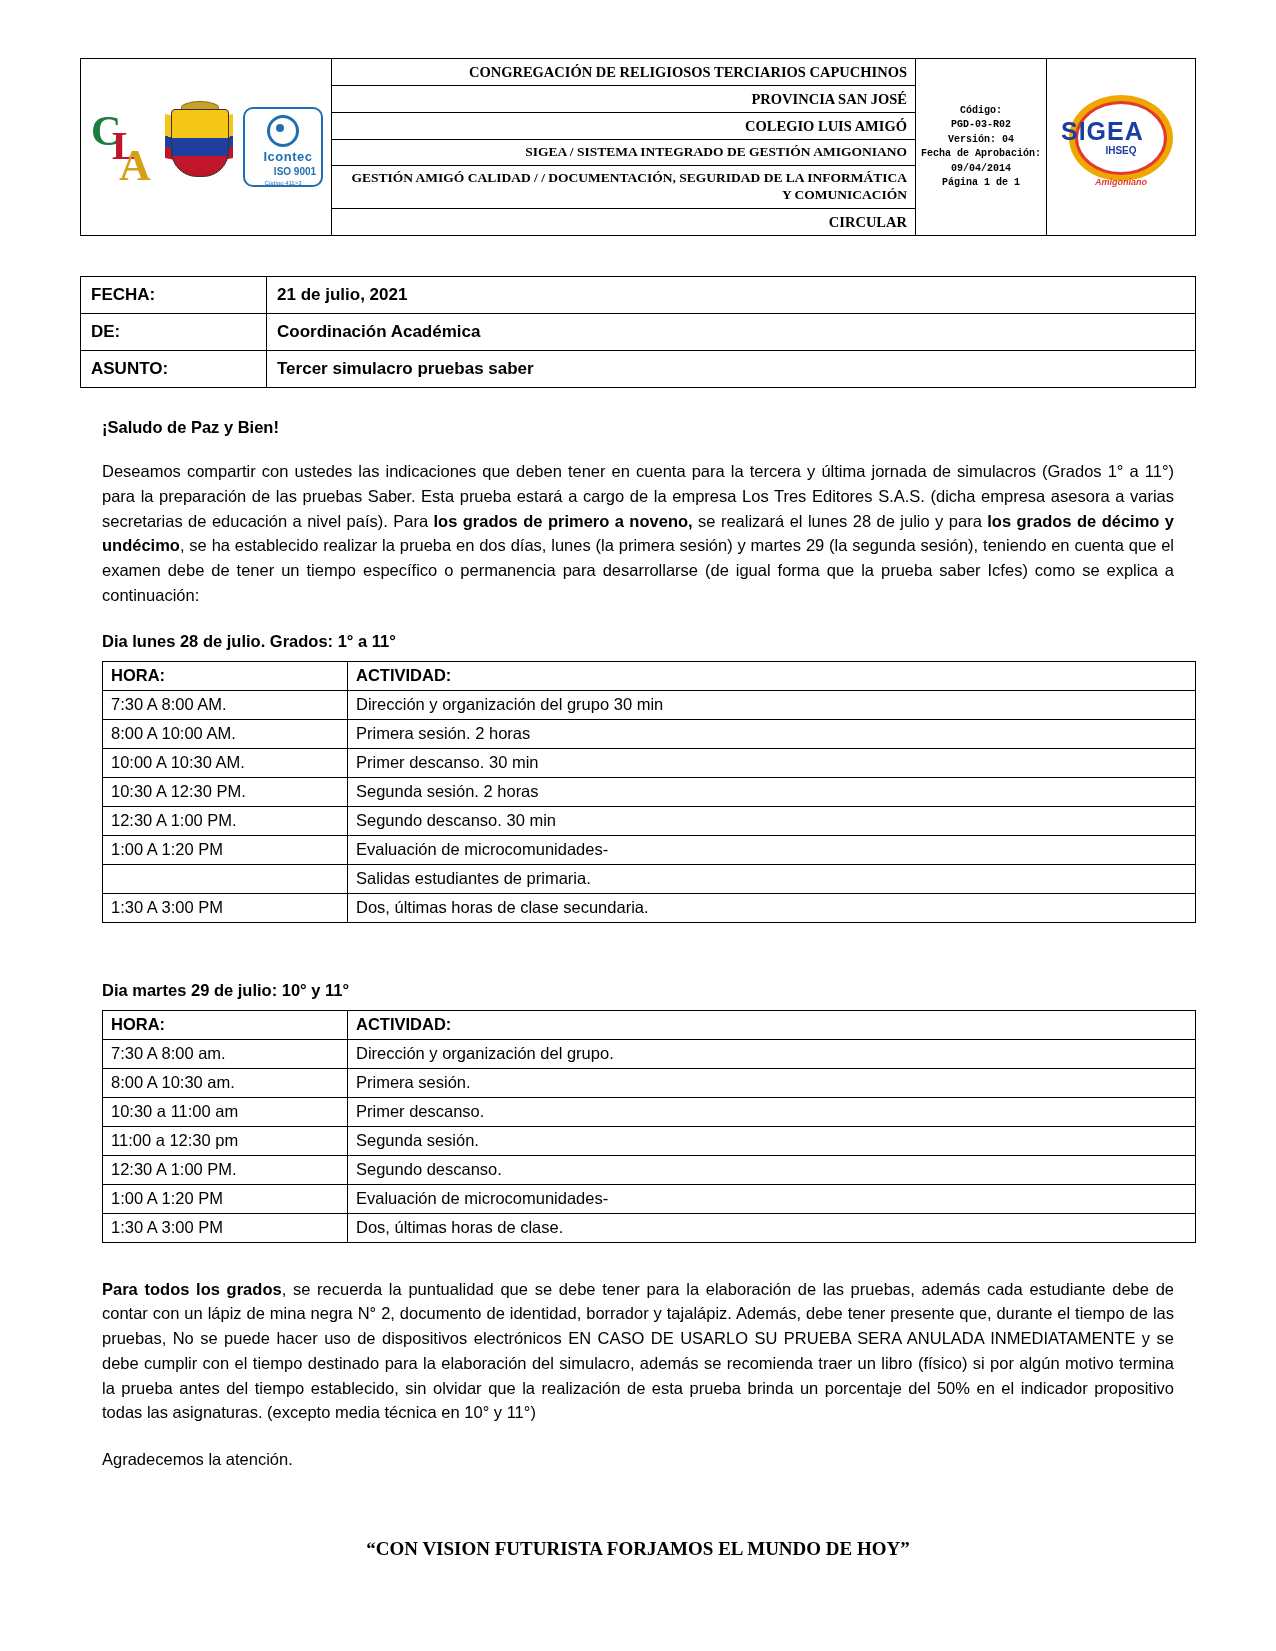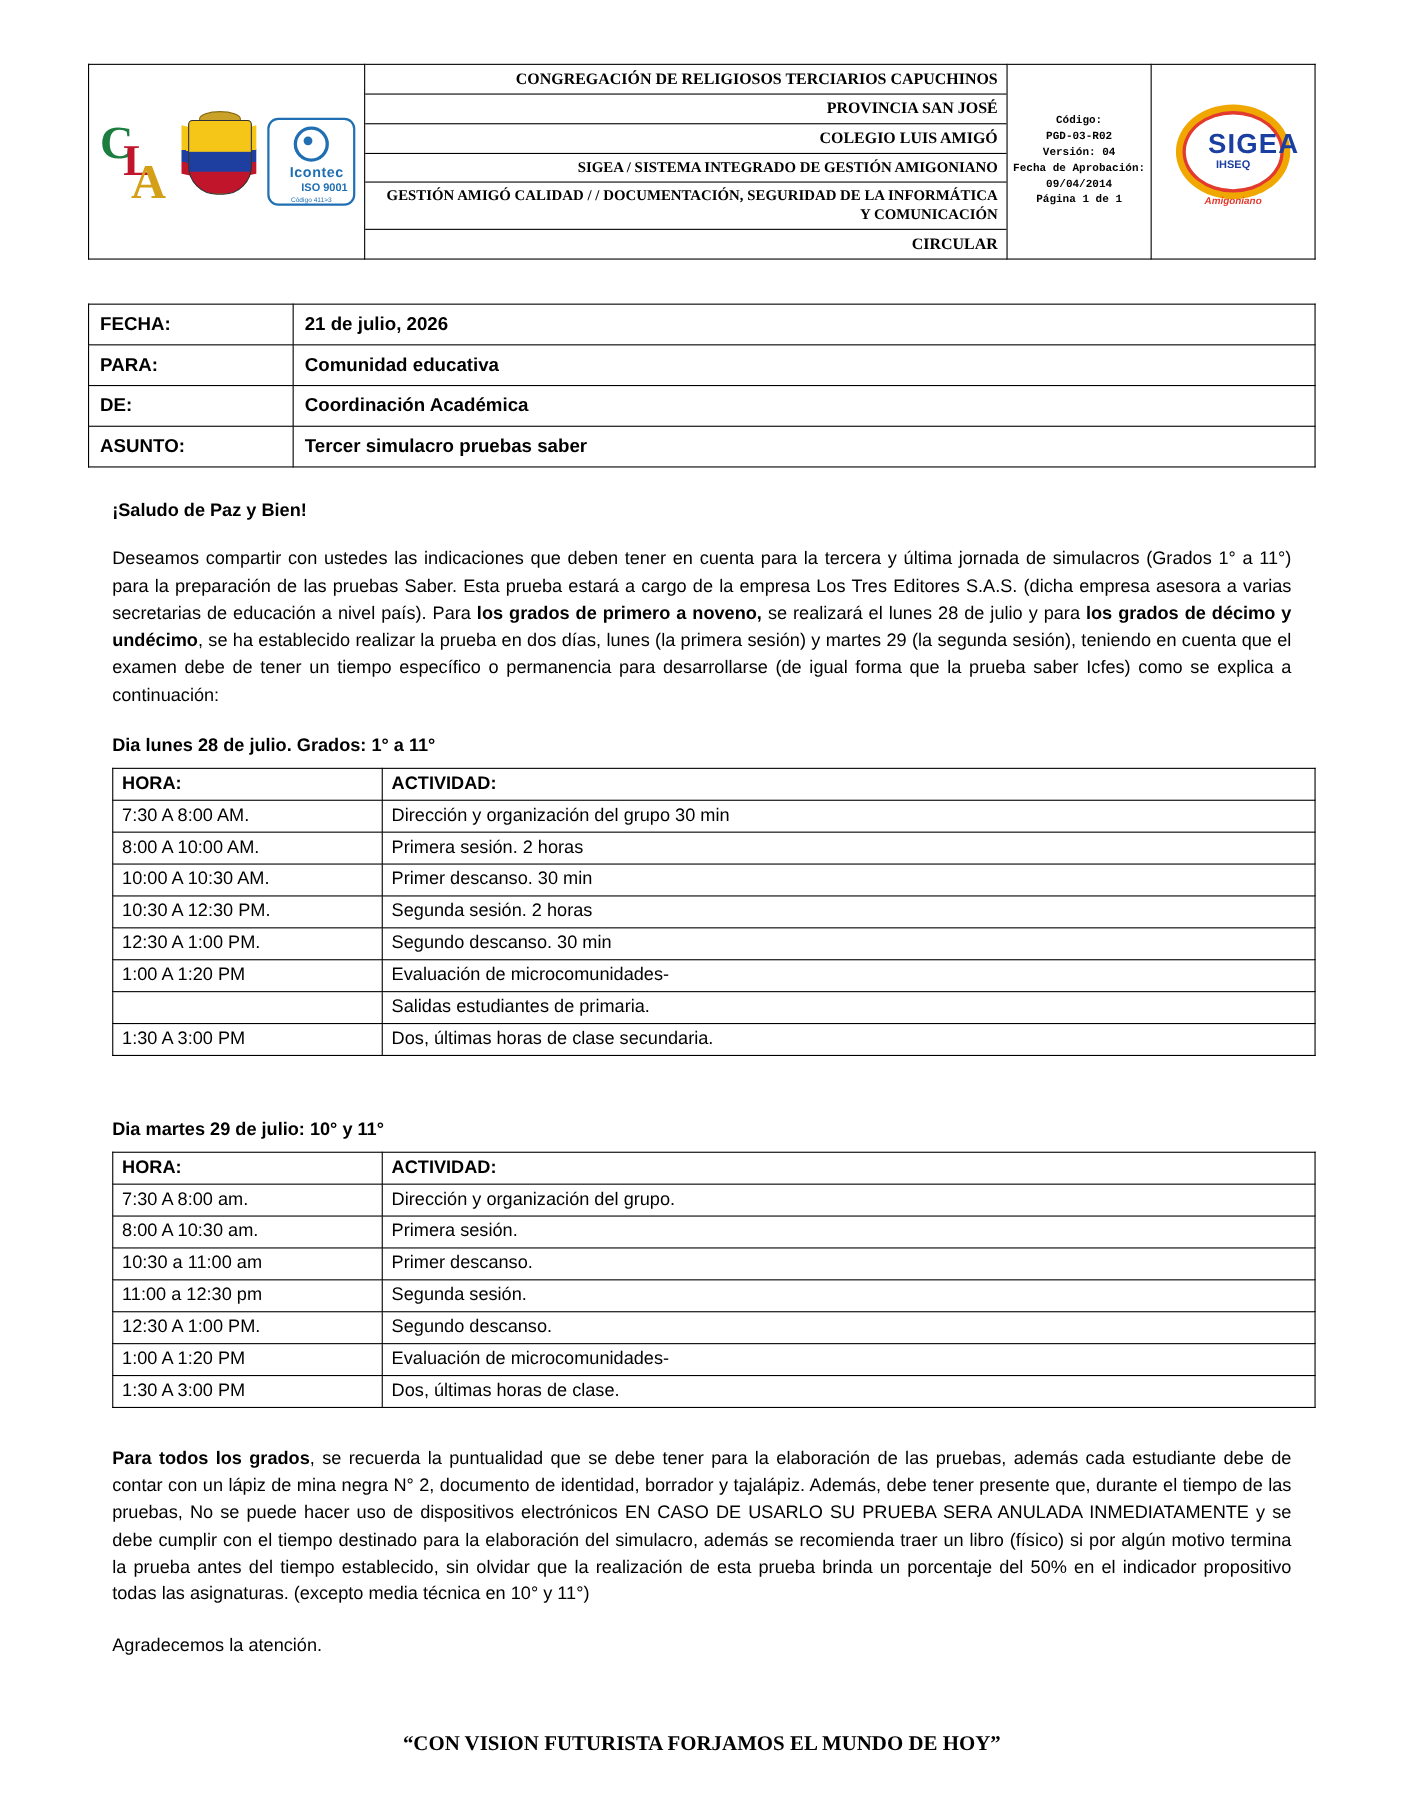--- a/index.html
+++ b/index.html
@@ -159,21 +159,21 @@
     border: 7px solid #f0a800;
     border-radius: 50%;
     box-sizing: border-box;
   }
   .sigea-ring.inner {
     left: 14px; top: 8px; width: 92px; height: 74px;
     border: 3px solid #e23a2e;
   }
   .sigea-word {
     position: absolute; left: 0; top: 24px; width: 120px;
-    text-align: right;
+    text-align: left;
     font-family: "Liberation Sans", sans-serif;
     font-weight: bold;
     font-size: 25px;
     color: #1a3fa0;
     letter-spacing: 1px;
   }
   .sigea-sub {
     position: absolute; left: 0; top: 52px; width: 120px;
     text-align: center;
     font-size: 10px; font-weight: bold; color: #1a3fa0;
@@ -306,25 +306,21 @@
         </div>
       </td>
     </tr>
   </tbody>
     </table>
 
   <table class="meta-table">
     <tbody>
         <tr>
       <td class="meta-label">FECHA:</td>
-      <td>21 de julio, 2026</td>
-    </tr>
-    <tr>
-      <td class="meta-label">PARA:</td>
-      <td>Comunidad educativa</td>
+      <td>21 de julio, 2021</td>
     </tr>
     <tr>
       <td class="meta-label">DE:</td>
       <td>Coordinación Académica</td>
     </tr>
     <tr>
       <td class="meta-label">ASUNTO:</td>
       <td>Tercer simulacro pruebas saber</td>
     </tr>
   </tbody>

